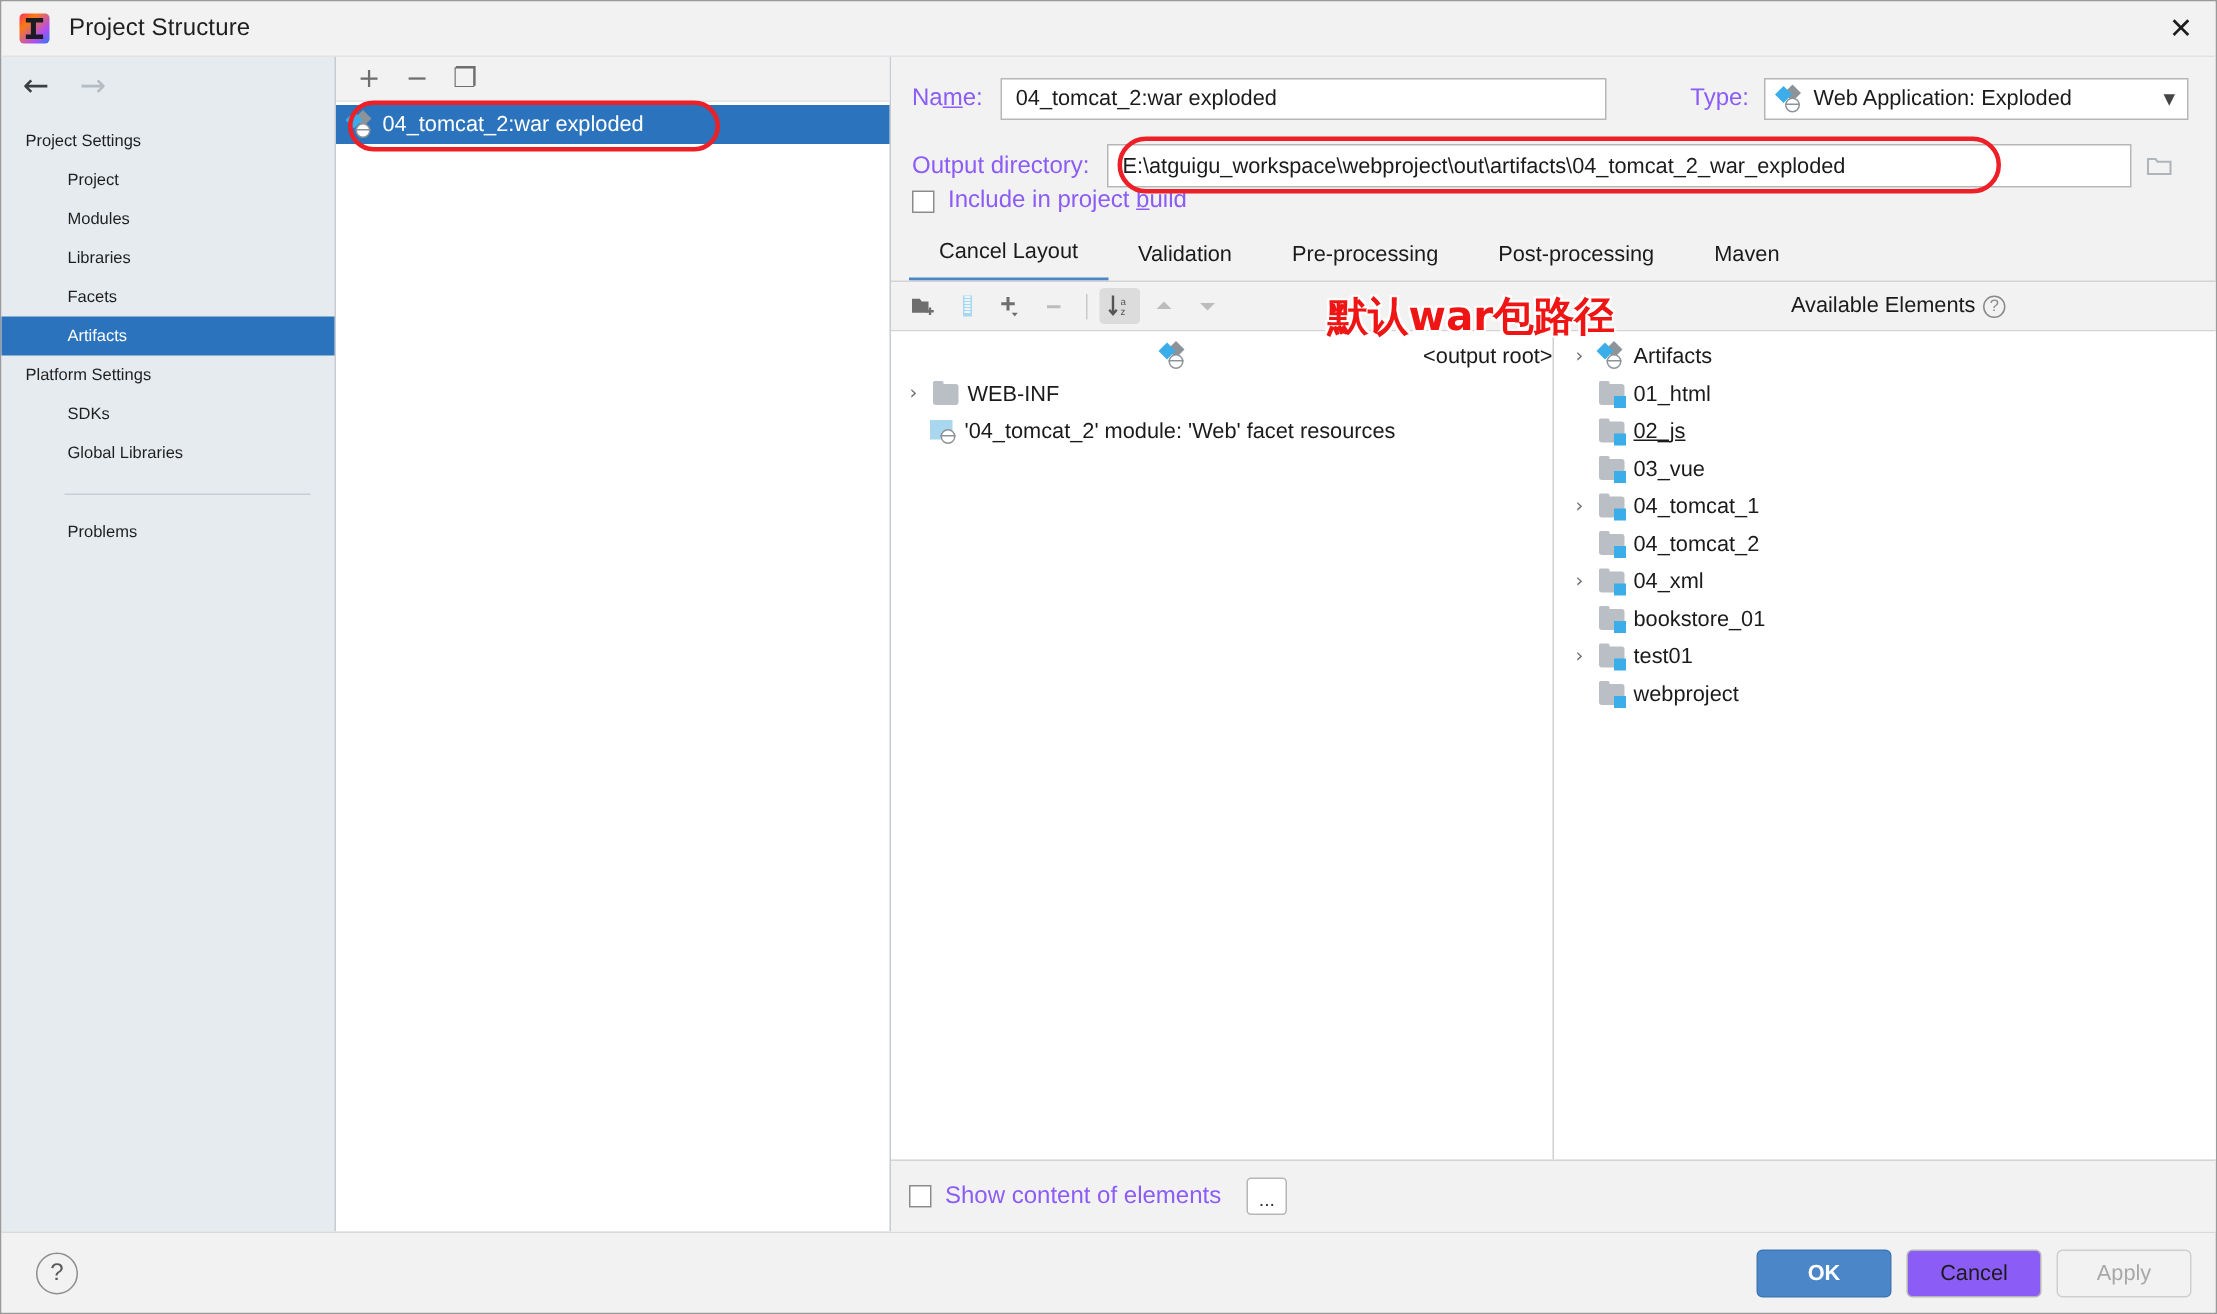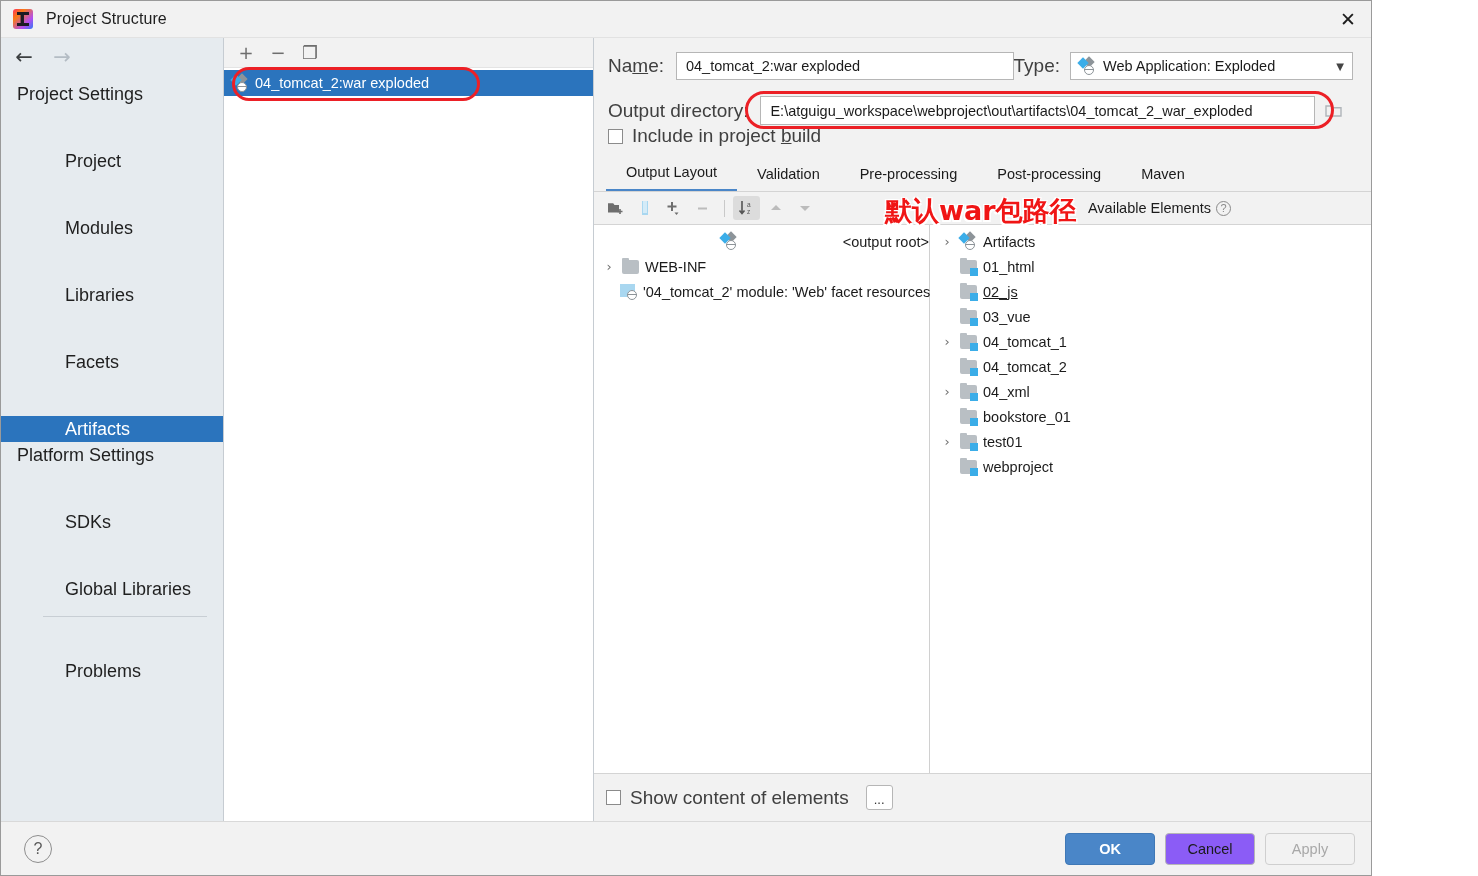--- a/index.html
+++ b/index.html
@@ -4,21 +4,21 @@
 <style>
   * { box-sizing: border-box; margin: 0; padding: 0; }
   html, body {
     width: 1478px; height: 876px;
     font-family: "Liberation Sans", sans-serif;
     background: #ffffff;
     overflow: hidden;
   }
   #app {
     position: relative;
-    width: 1372px; height: 876px;
+    width: 1478px; height: 876px;
     border: 1px solid #9a9a9a;
     background: #f2f2f2;
     display: flex; flex-direction: column;
   }
 
   
   .titlebar {
     height: 37px; flex: 0 0 37px;
     background: #f2f2f2;
     display: flex; align-items: center;
@@ -56,23 +56,23 @@
   }
   .nav-arrows { height: 38px; display: flex; align-items: center; padding-left: 12px; gap: 16px; }
   .nav-arrow { width: 22px; height: 22px; display:flex; align-items:center; justify-content:center;
                font-size: 21px; line-height: 1; font-family: "DejaVu Sans", sans-serif; }
   .nav-arrow.enabled { color: #3c3f41; }
   .nav-arrow.disabled { color: #b4bcc4; }
 
   .nav-list { padding-top: 5px; }
   .nav-item {
     height: 26px; display: flex; align-items: center;
-    font-size: 18px; color: #1f1f1f; padding-left: 16px; white-space: nowrap;
-  }
-  .nav-item.child { padding-left: 64px; margin-top: 41px; }
+    font-size: 11px; color: #1f1f1f; padding-left: 16px; white-space: nowrap;
+  }
+  .nav-item.child { padding-left: 44px; }
   .nav-item.selected { background: #2b74bd; color: #ffffff; }
   .nav-sep { height: 1px; background: #c8ced4; margin: 14px 16px 12px 42px; }
 
   
   .artifact-col {
     width: 370px; flex: 0 0 370px;
     background: #ffffff;
     border-right: 1px solid #c6ccd2;
     display: flex; flex-direction: column;
   }
@@ -106,21 +106,21 @@
   }
 
   
   .detail {
     flex: 1 1 auto; background: #f2f2f2; display: flex; flex-direction: column; min-width: 0;
     position: relative;
   }
   .form-area { padding: 14px 18px 0 14px; }
   .row { display: flex; align-items: center; }
   .row.name-row { margin-bottom: 16px; }
-  .lbl { font-size: 19px; color: #404040; white-space: nowrap; }
+  .lbl { font-size: 16px; color: #8b5cf6; white-space: nowrap; }
   .lbl u { text-decoration: underline; }
   .txtfield {
     height: 28px; background: #ffffff; border: 1px solid #b6b6b6;
     display: flex; align-items: center; padding: 0 9px;
     font-size: 14.5px; color: #1b1b1b; white-space: nowrap; overflow: hidden;
   }
   #name-input { width: 404px; margin-left: 12px; }
   .type-wrap { margin-left: auto; display: flex; align-items: center; }
   #type-select {
     width: 283px; margin-left: 10px; display: flex; align-items: center;
@@ -321,21 +321,21 @@
 
         <div class="cb-row">
           <span class="cb"></span>
           <span class="lbl">Include in project <u>b</u>uild</span>
         </div>
       </div>
 
       <div class="redtext" style="left:291px; top:155px;">默认war包路径</div>
 
       <div class="tabs">
-        <div class="tab active">Output Layout</div>
+        <div class="tab active">Cancel Layout</div>
         <div class="tab">Validation</div>
         <div class="tab">Pre-processing</div>
         <div class="tab">Post-processing</div>
         <div class="tab">Maven</div>
       </div>
       <div class="tabs-underline"></div>
 
       <div class="layout-toolbar">
         <div class="lt-btn">
           <svg width="18" height="15" viewBox="0 0 18 15">

